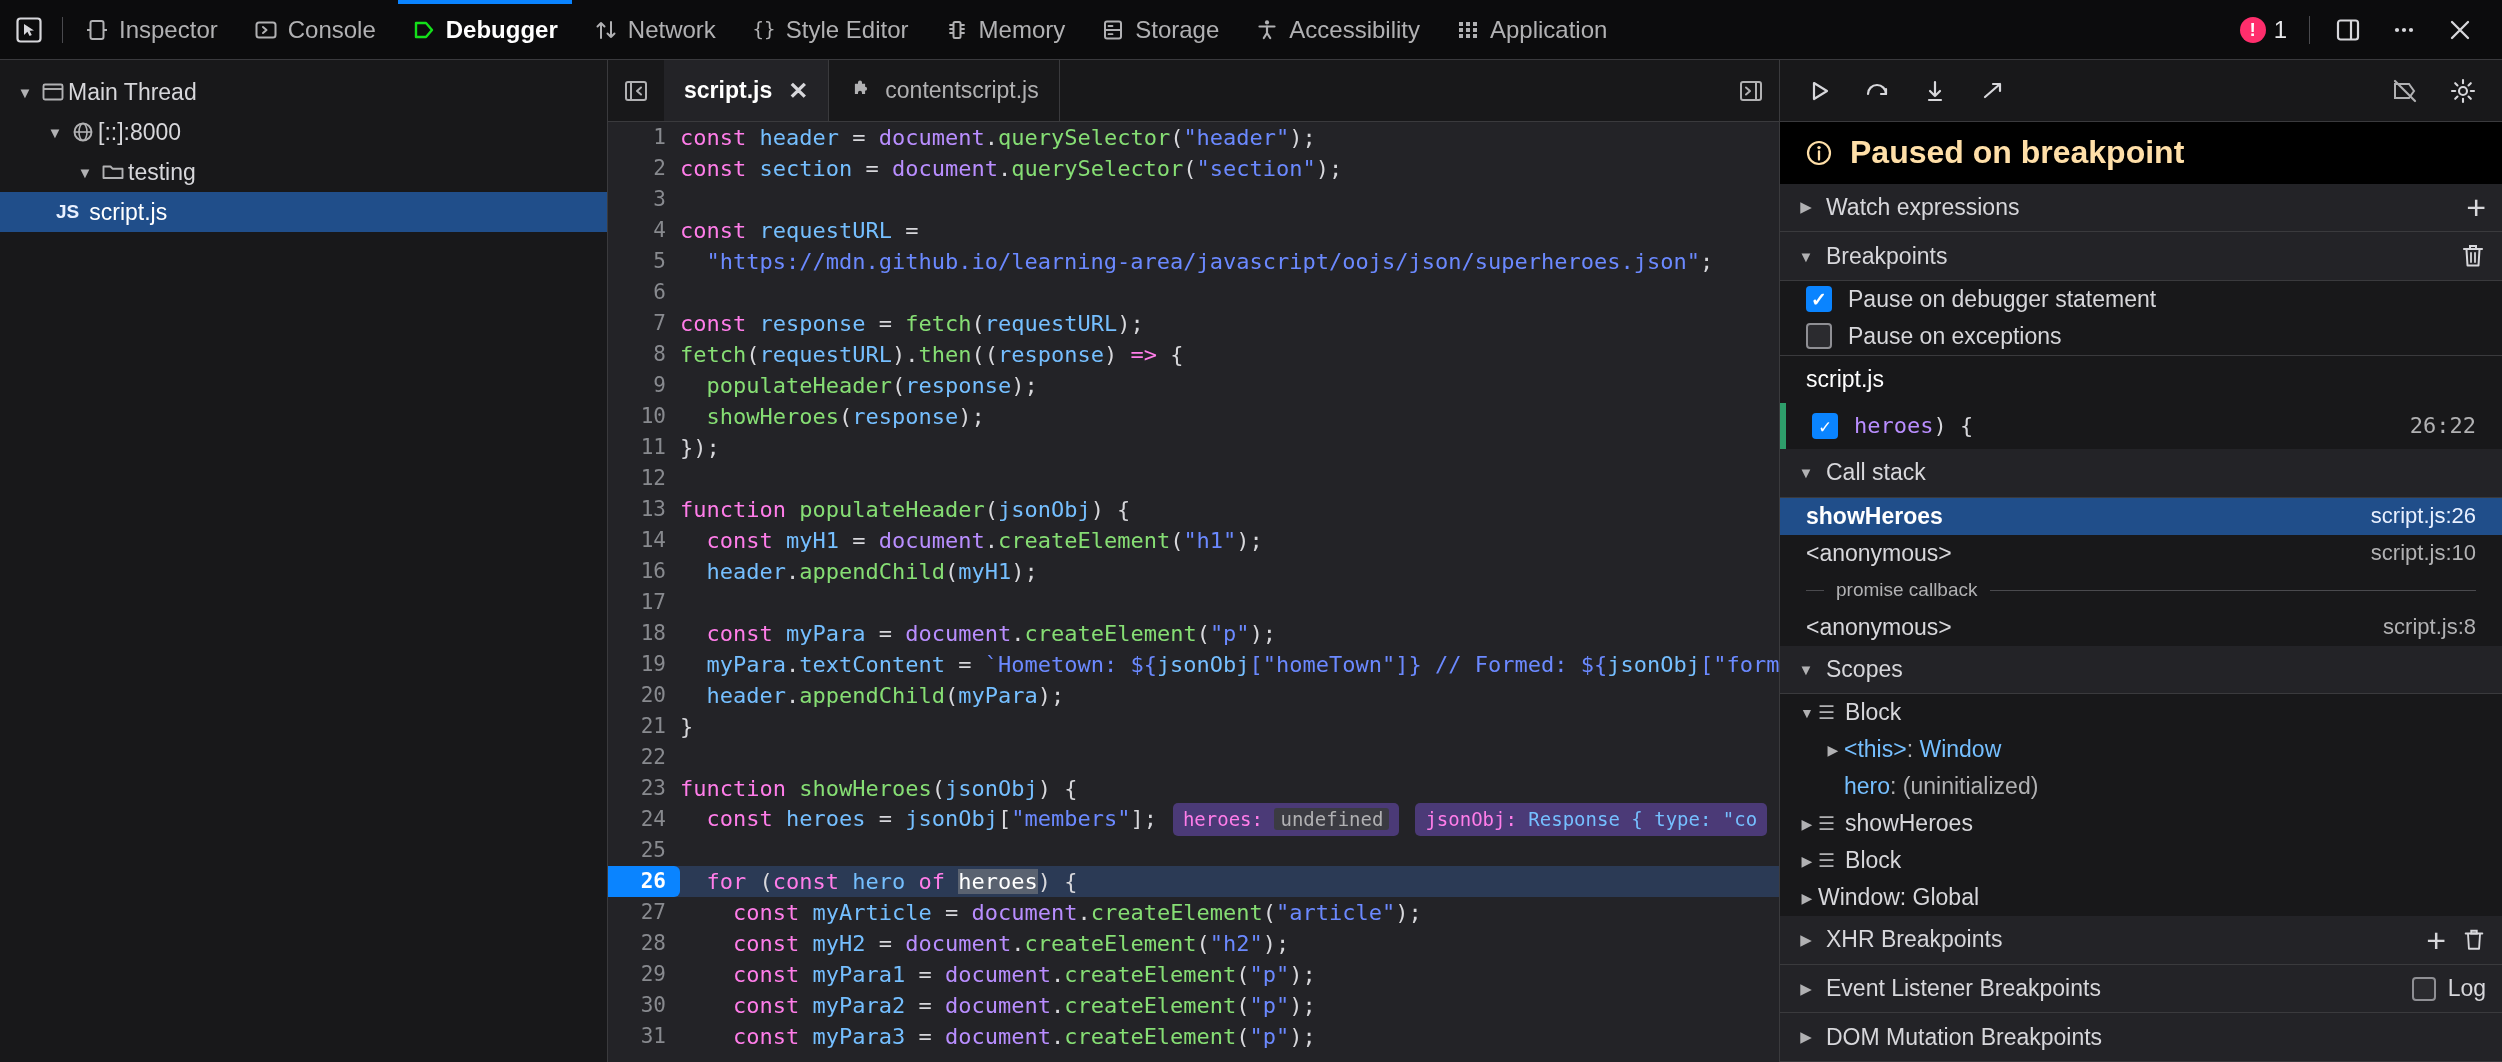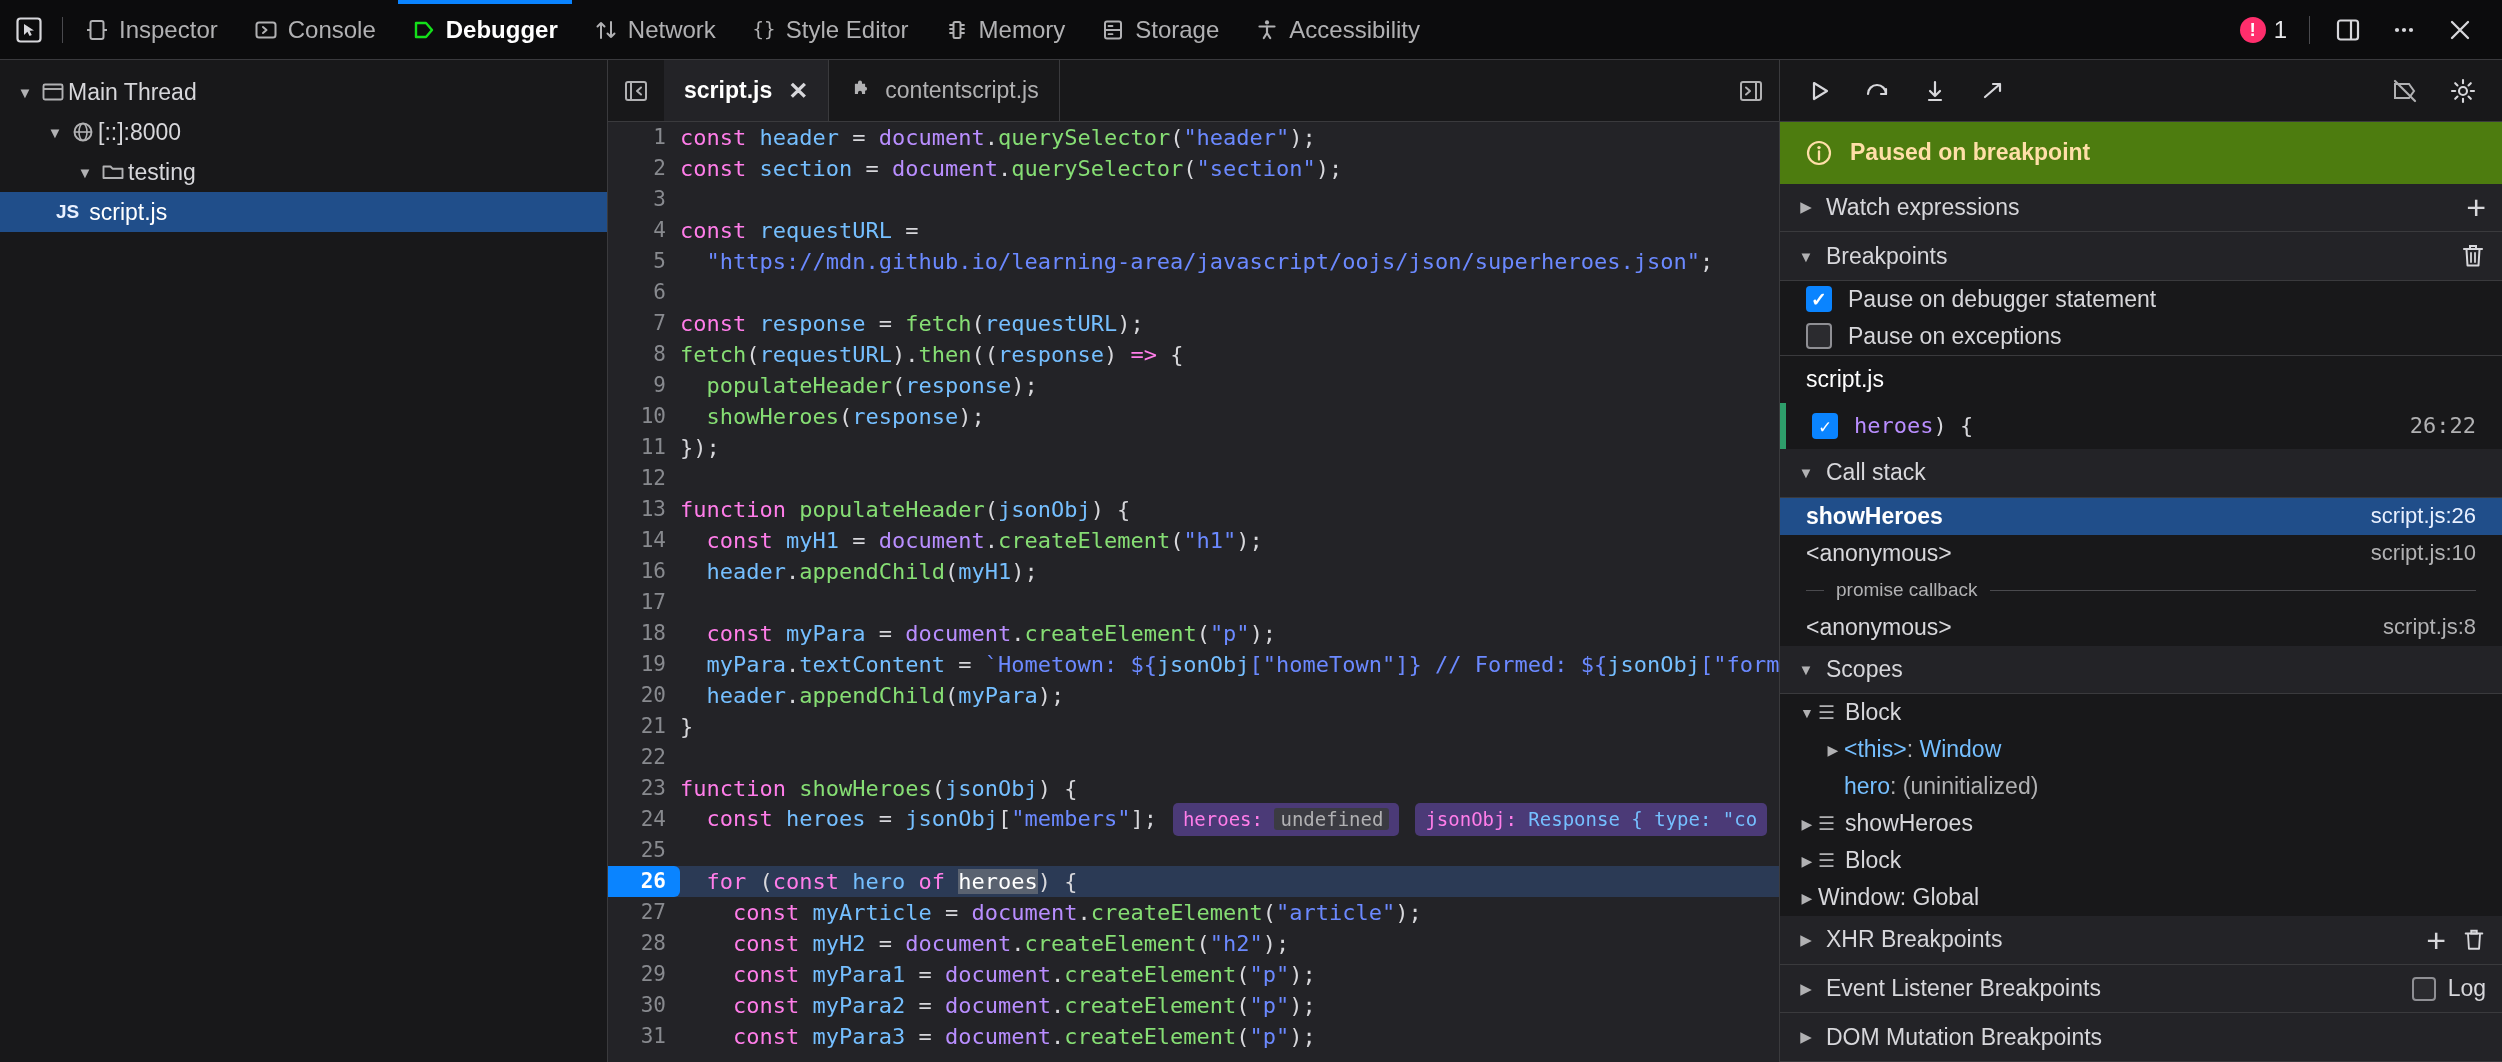--- a/index.html
+++ b/index.html
@@ -181,24 +181,24 @@
     padding: 0 10px;
   }
   .rp-btn {
     width: 58px; height: 58px;
     display: flex; align-items: center; justify-content: center;
     color: #d7d7db;
   }
   .rp-right { margin-left: auto; display: flex; align-items: center; }
 
   .paused-banner {
-    background: #4d7c0f;
+    background: #000000;
     height: 66px; display: flex; align-items: center;
     gap: 16px; padding: 0 24px;
-    color: #ffdfa8; font-size: 23px; font-weight: bold;
+    color: #ffdfa8; font-size: 32px; font-weight: bold;
   }
 
   .accordion-head {
     height: 52px; display: flex; align-items: center;
     padding: 0 16px; gap: 10px;
     font-size: 23px; color: #d7d7db;
     border-bottom: 1px solid #3a3a3d;
     background: #232327;
   }
   .acc-arrow { width: 20px; color: #b1b1b3; font-size: 15px; display: flex; justify-content: center;}
@@ -353,20 +353,38 @@
       </div>
       <div class="tb-tab">
         <span>
           <svg width="24" height="24" viewBox="0 0 24 24">
             <circle cx="12" cy="4.4" r="2.1" fill="#b1b1b3"></circle>
             <path d="M4.5 8.5h15" stroke="#b1b1b3" stroke-width="2.2" stroke-linecap="round"></path>
             <path d="M12 8.5v6.5M12 15l-3.2 5M12 15l3.2 5" stroke="#b1b1b3" stroke-width="2.2" stroke-linecap="round"></path>
           </svg>
         </span>
         <span>Accessibility</span>
+      </div>
+      <div class="tb-tab">
+        <span>
+          <svg width="24" height="24" viewBox="0 0 24 24">
+            <g fill="#b1b1b3">
+              <rect x="3" y="4" width="4" height="4"></rect>
+                <rect x="10" y="4" width="4" height="4"></rect>
+                <rect x="17" y="4" width="4" height="4"></rect>
+              <rect x="3" y="10" width="4" height="4"></rect>
+                <rect x="10" y="10" width="4" height="4"></rect>
+                <rect x="17" y="10" width="4" height="4"></rect>
+              <rect x="3" y="16" width="4" height="4"></rect>
+                <rect x="10" y="16" width="4" height="4"></rect>
+                <rect x="17" y="16" width="4" height="4"></rect>
+            </g>
+          </svg>
+        </span>
+        <span>Application</span>
       </div>
     </div>
 
     <div class="tb-right">
       <div class="err-badge">
         <span class="err-circle">!</span>
         <span class="err-count">1</span>
       </div>
       <div class="tb-vsep"></div>
       <div class="tb-ico-btn">

